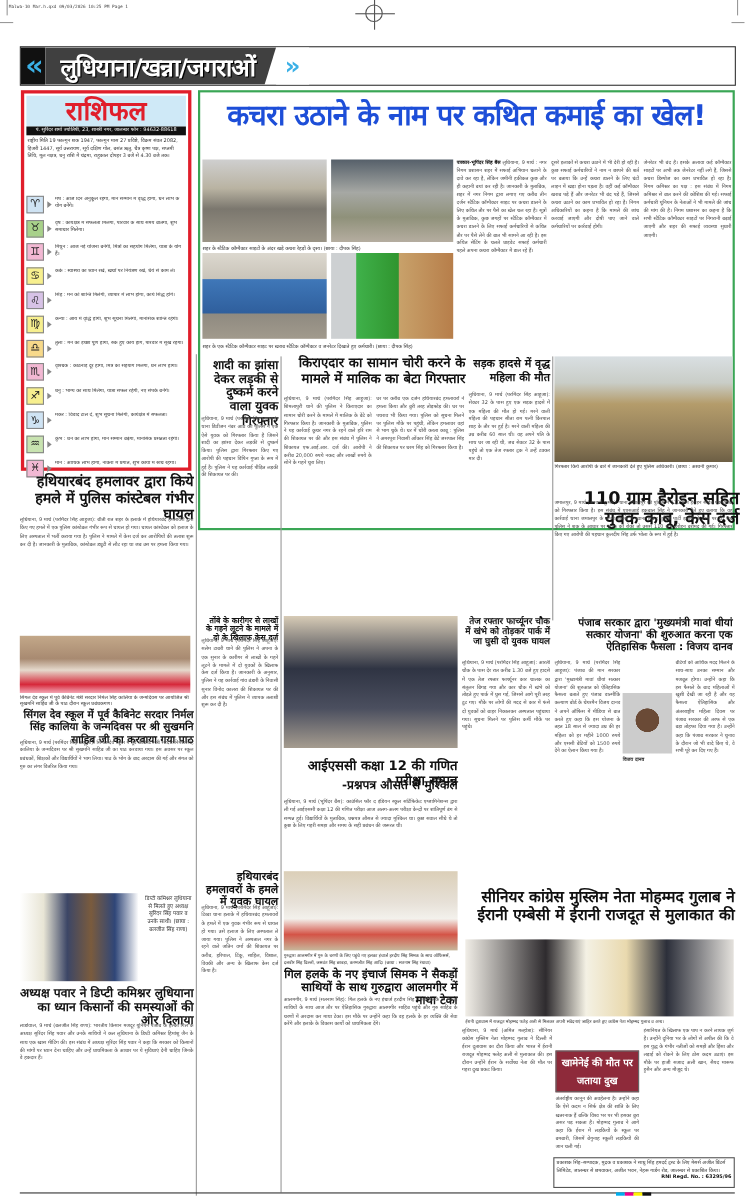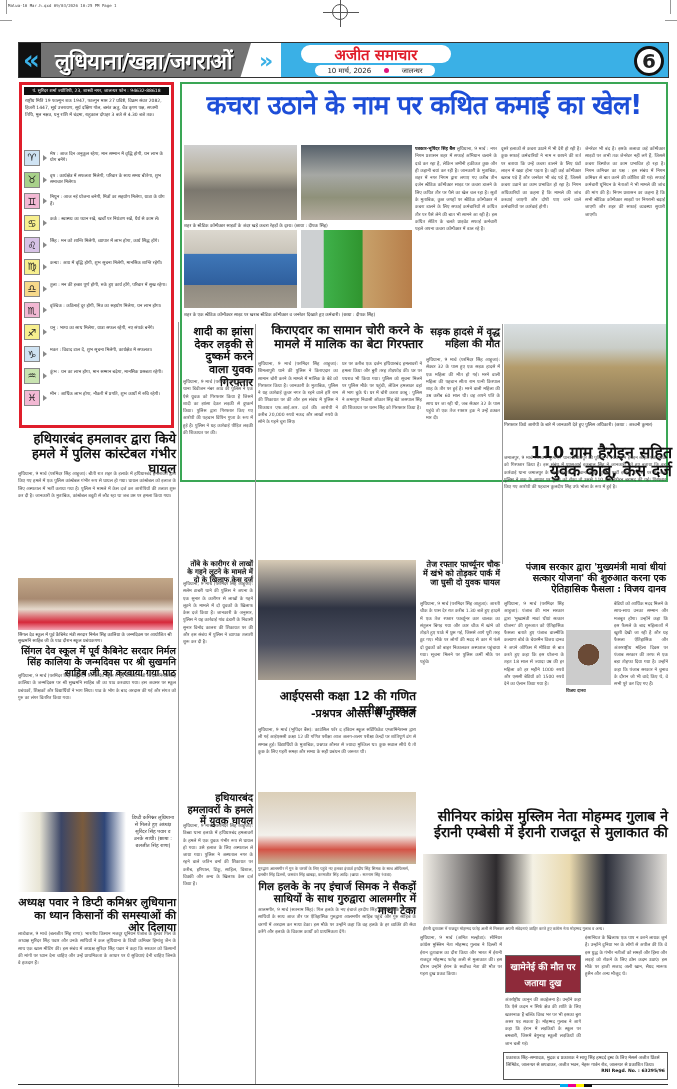--- a/index.html
+++ b/index.html
@@ -6,21 +6,21 @@
 body{width:677px;height:1089px;background:#fff;font-family:"DejaVu Sans",sans-serif;position:relative;overflow:hidden;color:#222}
 .slug{position:absolute;left:8px;top:3px;font-size:4px;color:#444;font-family:"DejaVu Sans Mono",monospace}
 .crop{position:absolute;background:#999}
 .regmark{position:absolute;left:332px;top:4px;width:16px;height:16px;border:1px solid #555;border-radius:50%}
 .regmark:before{content:"";position:absolute;left:-10px;top:7px;width:36px;height:1px;background:#555}
 .regmark:after{content:"";position:absolute;left:7px;top:-6px;width:1px;height:28px;background:#555}
 
 .masthead{position:absolute;left:18px;top:42px;width:651px;height:36px;display:flex;overflow:hidden;border:1px solid #333}
 .mh-black{background:#111;width:22px;position:relative}
 .mh-black span{position:absolute;left:4px;top:2px;color:#3ab0e6;font-size:26px;font-weight:bold;line-height:30px}
-.mh-red{background:#737373;width:210px;display:flex;align-items:center;padding-left:14px;clip-path:polygon(0 0,100% 0,95% 100%,0 100%)}
+.mh-red{background:#404040;width:210px;display:flex;align-items:center;padding-left:14px;clip-path:polygon(0 0,100% 0,95% 100%,0 100%)}
 .mh-red span{color:#fff;font-weight:bold;font-size:22px;font-family:"DejaVu Serif",serif;letter-spacing:-1px;text-shadow:1px 1px 0 #000}
 .mh-yellow{background:#f6c518;width:190px;margin-left:-14px;display:flex;align-items:center;justify-content:center;clip-path:polygon(6% 0,92% 0,100% 50%,92% 100%,6% 100%,0 0)}
 .mh-yellow span{color:#e01e2b;font-weight:bold;font-size:28px;font-family:"DejaVu Serif",serif;text-shadow:1px 1px 0 #fff}
 .mh-arrows{width:30px;background:#fff;display:flex;align-items:center;justify-content:center;color:#3ab0e6;font-size:22px;font-weight:bold}
 .mh-blue{flex:1;background:#3ab0e6;position:relative}
 .mh-brand{position:absolute;left:20px;top:2px;width:150px;height:18px;background:#fff;border-radius:9px;display:flex;align-items:center;justify-content:center}
 .mh-brand span{color:#e01e2b;font-weight:bold;font-size:15px;font-family:"DejaVu Serif",serif}
 .mh-date{position:absolute;left:34px;top:22px;width:120px;height:11px;background:#fff;border-radius:6px;font-size:7px;display:flex;align-items:center;justify-content:space-around;padding:0 6px}
 .mh-date .dot{width:5px;height:5px;border-radius:50%;background:#e0147e}
 .mh-page{position:absolute;right:4px;top:3px;width:30px;height:30px;border-radius:50%;background:#fff;border:3px solid #111;display:flex;align-items:center;justify-content:center;font-weight:bold;font-size:20px}
@@ -74,34 +74,24 @@
 <div class="crop" style="right:6px;top:0;width:1px;height:14px"></div>
 
 <div class="masthead">
   <div class="mh-black">
       <span>«</span>
     </div>
   <div class="mh-red">
     <span>लुधियाना/खन्ना/जगराओं</span>
   </div>
   <div class="mh-arrows">»</div>
-  <div class="mh-blue">
-    <div class="mh-brand">
-      <span>अजीत समाचार</span>
-    </div>
-    <div class="mh-date">
-      <span>10 मार्च, 2026</span>
-      <span class="dot"></span>
-      <span>जालन्धर</span>
-    </div>
-    <div class="mh-page">6</div>
-  </div>
 </div>
 
 <div class="rashi">
+  <div class="rashi-title">राशिफल</div>
   <div class="rashi-sub">पं. सुरिंदर शर्मा ज्योतिषी, 23, शास्त्री नगर, जालन्धर फोन : 94632-88618</div>
   <div class="rashi-intro">राष्ट्रीय मिति 19 फाल्गुन शक 1947, फाल्गुन मास 27 प्रविष्टे, विक्रम संवत 2082, हिजरी 1447, सूर्य उत्तरायण, सूर्य दक्षिण गोल, बसंत ऋतु, चैत्र कृष्ण पक्ष, सप्तमी तिथि, मूल नक्षत्र, धनु राशि में चंद्रमा, राहुकाल दोपहर 3 बजे से 4.30 बजे तक।</div>
   <div id="rashi-list">
       <div class="rashi-item">
         <span class="rashi-ico" style="background:#cfe3f3">♈</span>
         <span class="rashi-arrow"></span>
         <span class="rashi-text">मेष : आज दिन अनुकूल रहेगा, मान सम्मान में वृद्धि होगी, धन लाभ के योग बनेंगे।</span>
       </div>
       <div class="rashi-item">
         <span class="rashi-ico" style="background:#a8d18a">♉</span>

